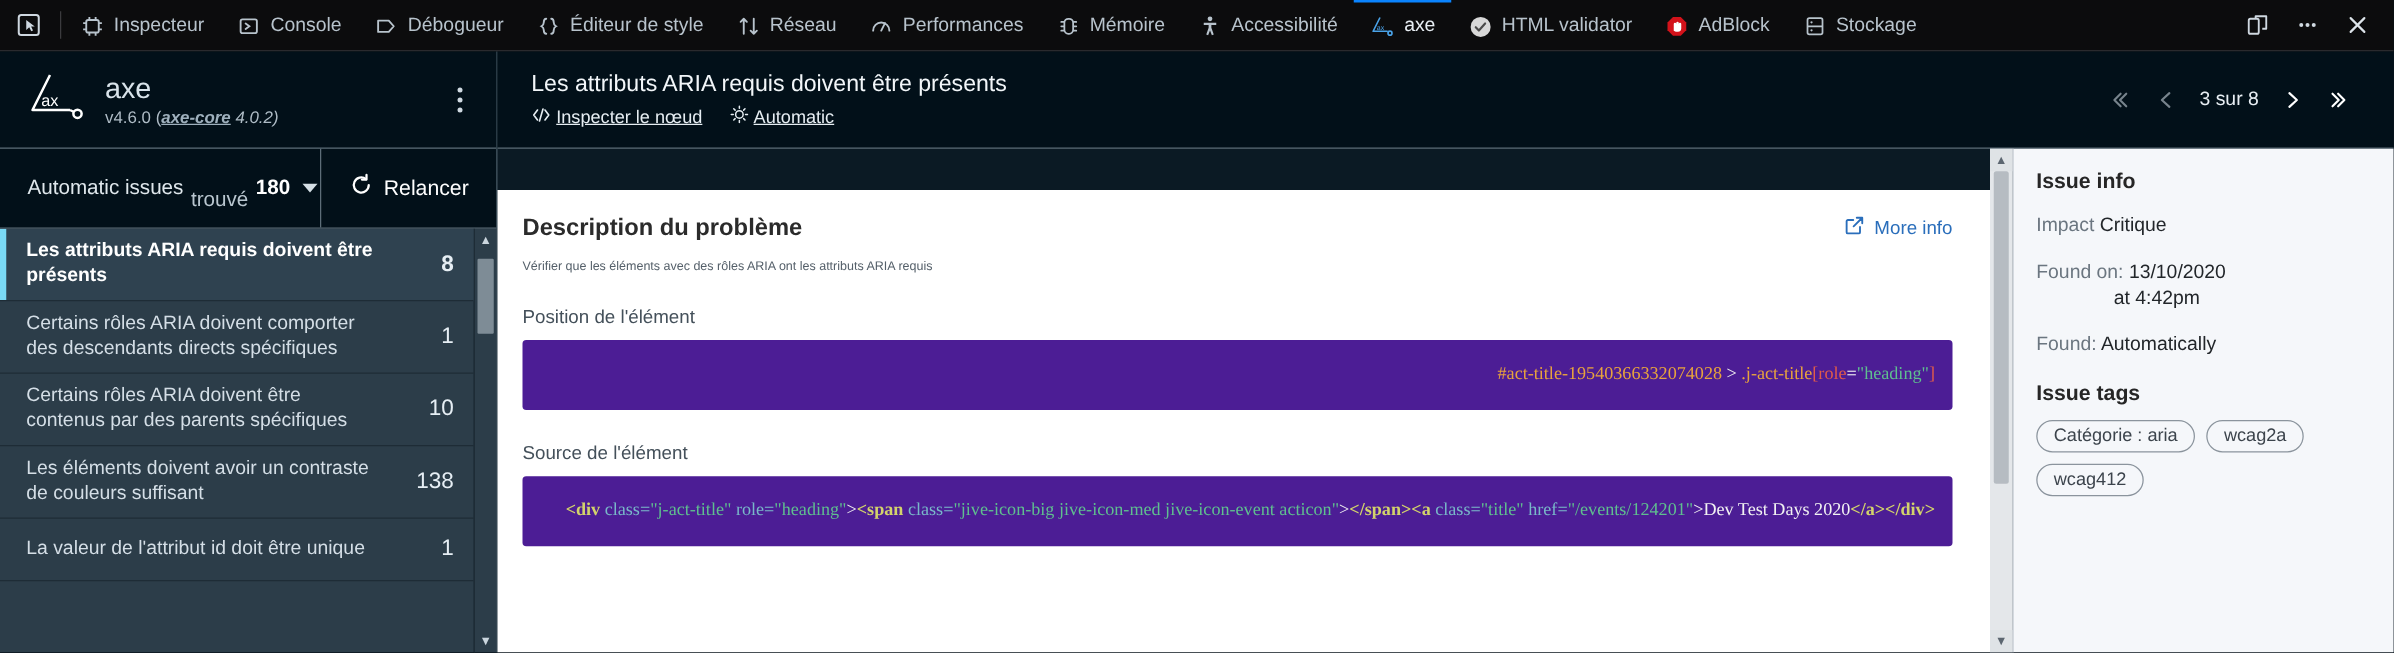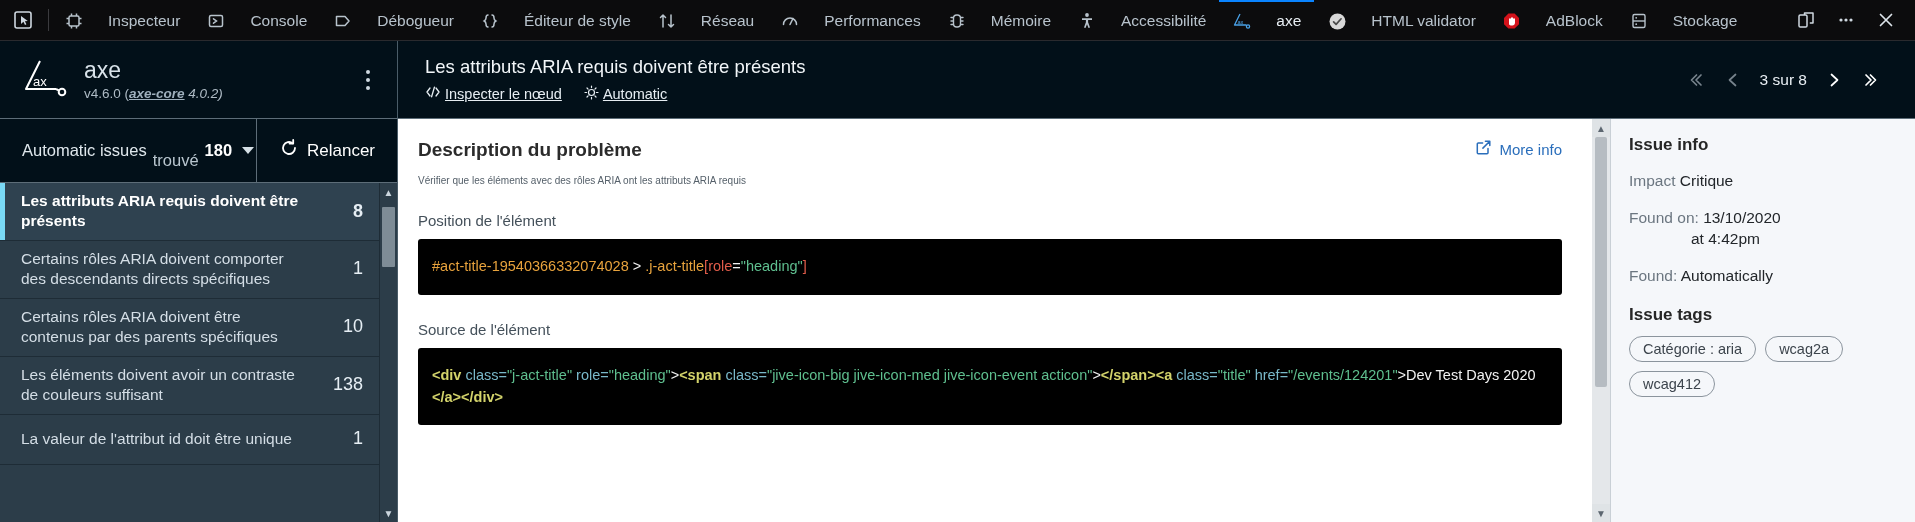--- a/index.html
+++ b/index.html
@@ -23,21 +23,21 @@
   .picker-btn {
     width: 46px;
     display: flex; align-items: center; justify-content: center;
     cursor: pointer;
   }
   .toolbar-sep {
     width: 1px; background: #3b3b3e;
     margin: 9px 2px;
   }
   .tab {
-    display: flex; align-items: center; gap: 24px;
+    display: flex; align-items: center; gap: 7px;
     padding: 0 13px;
     color: #b8c3cc;
     font-size: 15.5px;
     cursor: pointer;
     white-space: nowrap;
     border-top: 2px solid transparent;
     position: relative;
     text-align: right;
   }
   .tab .tlabel { line-height: 1; padding-bottom: 1px; }
@@ -198,44 +198,46 @@
   .pg-text { color: #e9eff4; font-size: 15.5px; padding: 0 6px; white-space: nowrap; }
 
   .main-body { flex: 1; display: flex; min-height: 0; }
   .detail-pane {
     flex: 1;
     background: #ffffff;
     padding: 20px 30px 10px 20px;
     overflow: hidden;
     min-width: 0;
     position: relative;
+    margin-top: 33px;
   }
   .sec-head-row { display: flex; align-items: flex-start; }
   .sec-title {
     font-size: 19px; font-weight: bold; color: #2b2b2b;
     flex: 1;
   }
   .more-info {
     display: flex; align-items: center; gap: 7px;
     color: #2a6ebb; font-size: 15px; cursor: pointer;
     white-space: nowrap;
   }
   .sec-desc { color: #55606a; font-size: 10px; margin-top: 14px; }
   .sub-title { color: #44505a; font-size: 15px; margin-top: 26px; }
   .code-block {
-    background: #000000;
+    background: #4c1d95;
     color: #dcdcdc;
-    font-family: Liberation Sans, sans-serif;
+    font-family: Liberation Serif, serif;
     font-size: 14.5px;
     line-height: 1.5;
     padding: 17px 14px;
     margin-top: 10px;
     border-radius: 3px;
     white-space: pre-wrap;
     word-break: break-all;
+    text-align: right;
   }
   .c-orange { color: #e8a33d; }
   .c-white  { color: #f2f2f2; }
   .c-red    { color: #e05c4a; }
   .c-green  { color: #5fbf8f; }
   .c-cyan   { color: #79b8c9; }
   .c-tag    { color: #d3d36b; font-weight: bold; }
 
   .detail-scroll {
     width: 18px; flex: 0 0 18px;

